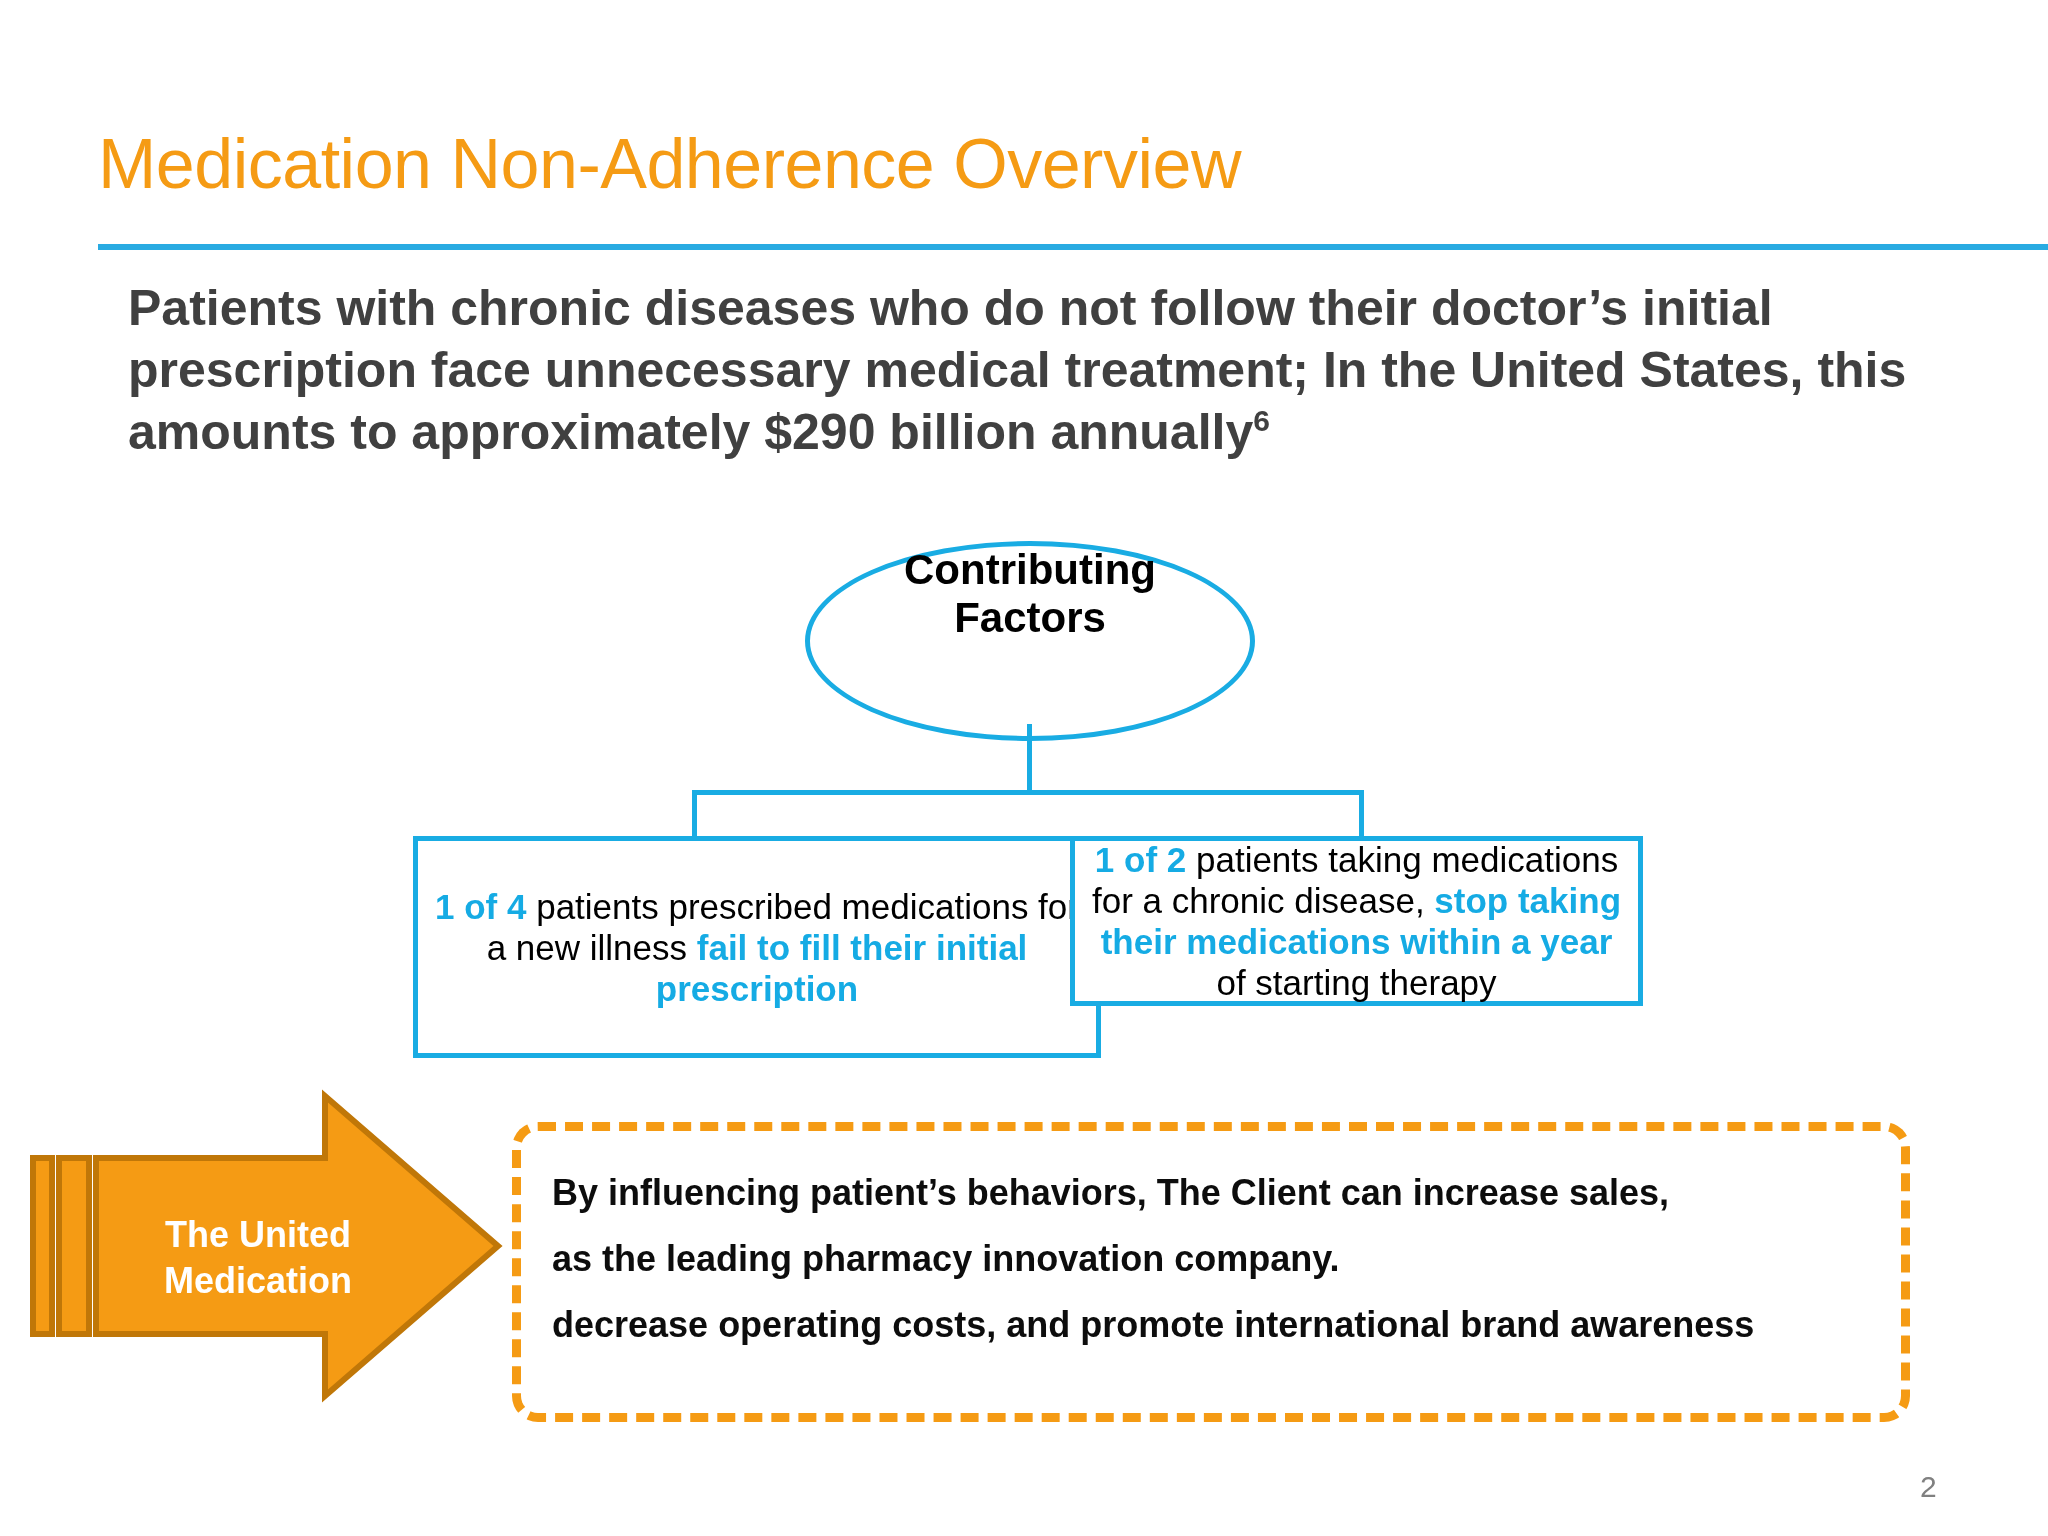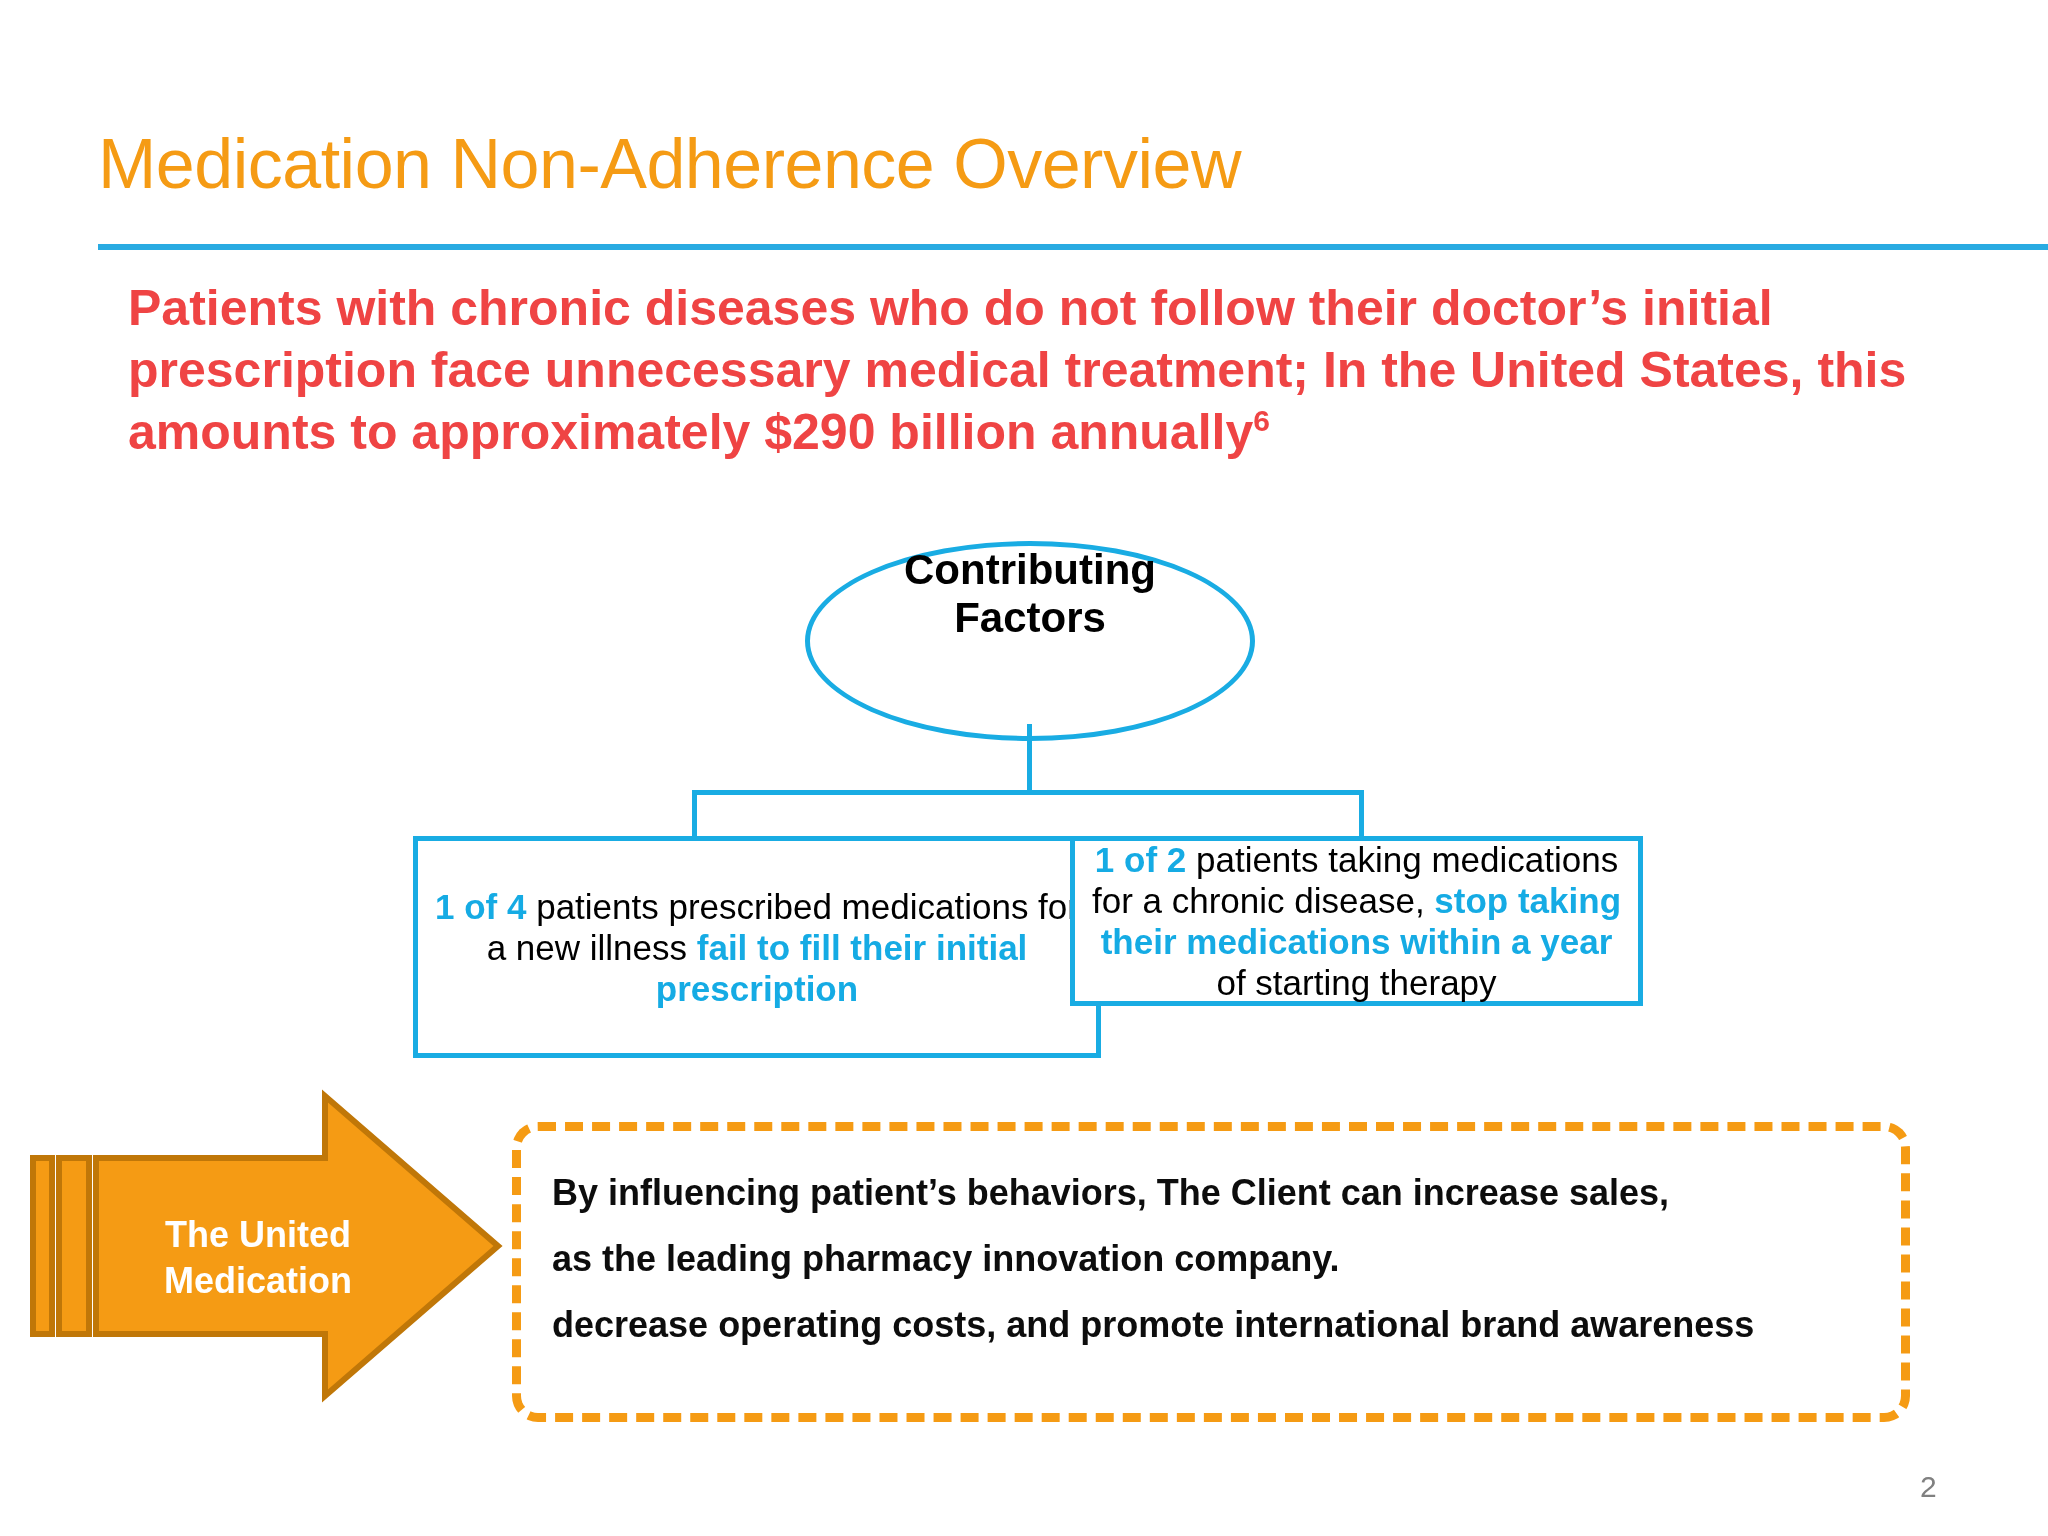--- a/index.html
+++ b/index.html
@@ -23,21 +23,21 @@
   }
   .title-rule{
     position:absolute;left:98px;top:244px;width:1950px;height:6px;
     background:#29ABE2;
   }
 
   
   .subtitle{
     position:absolute;left:128px;top:277px;width:1890px;
     font-size:50px;line-height:62px;
-    color:#ef4444;
+    color:#404040;
     font-weight:bold;
   }
   .subtitle sup{font-size:30px;line-height:0;vertical-align:super;font-weight:bold;}
 
   
   .ellipse{
     position:absolute;left:805px;top:541px;width:450px;height:200px;
     border:5px solid #19ACE3;
     border-radius:50%;
     background:#ffffff;

